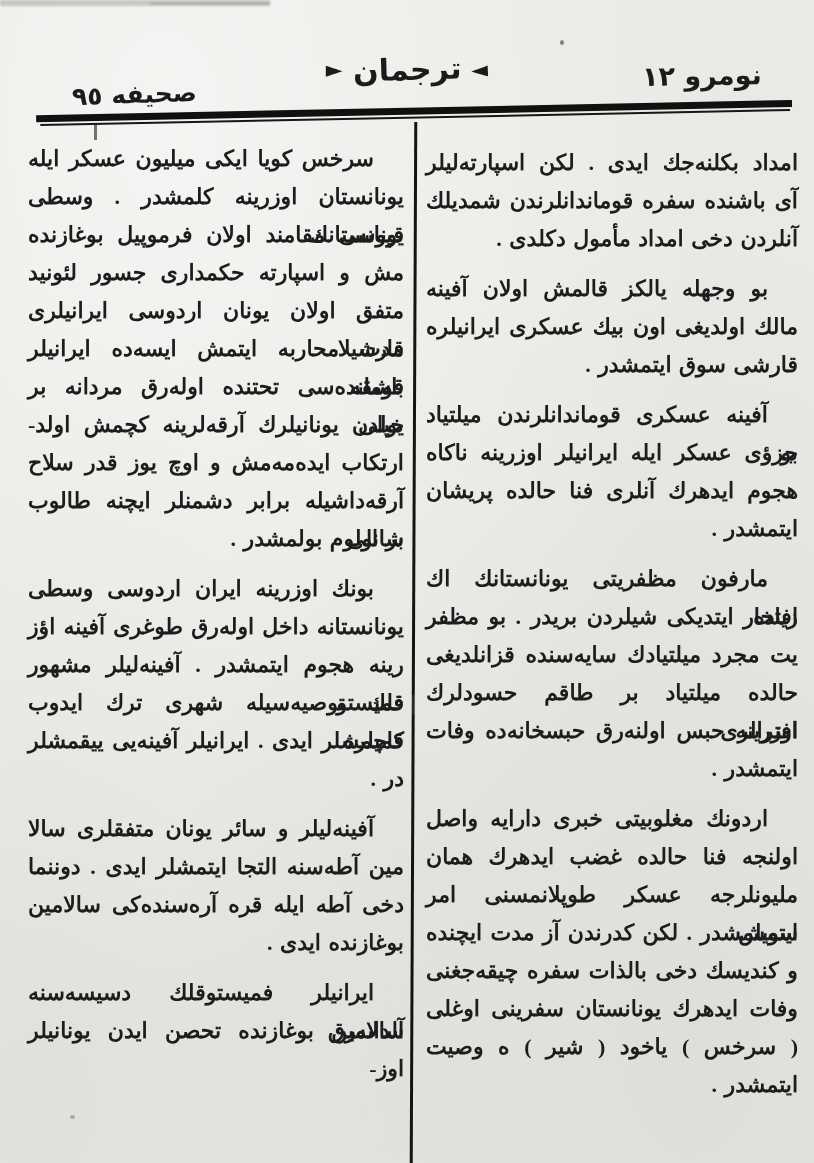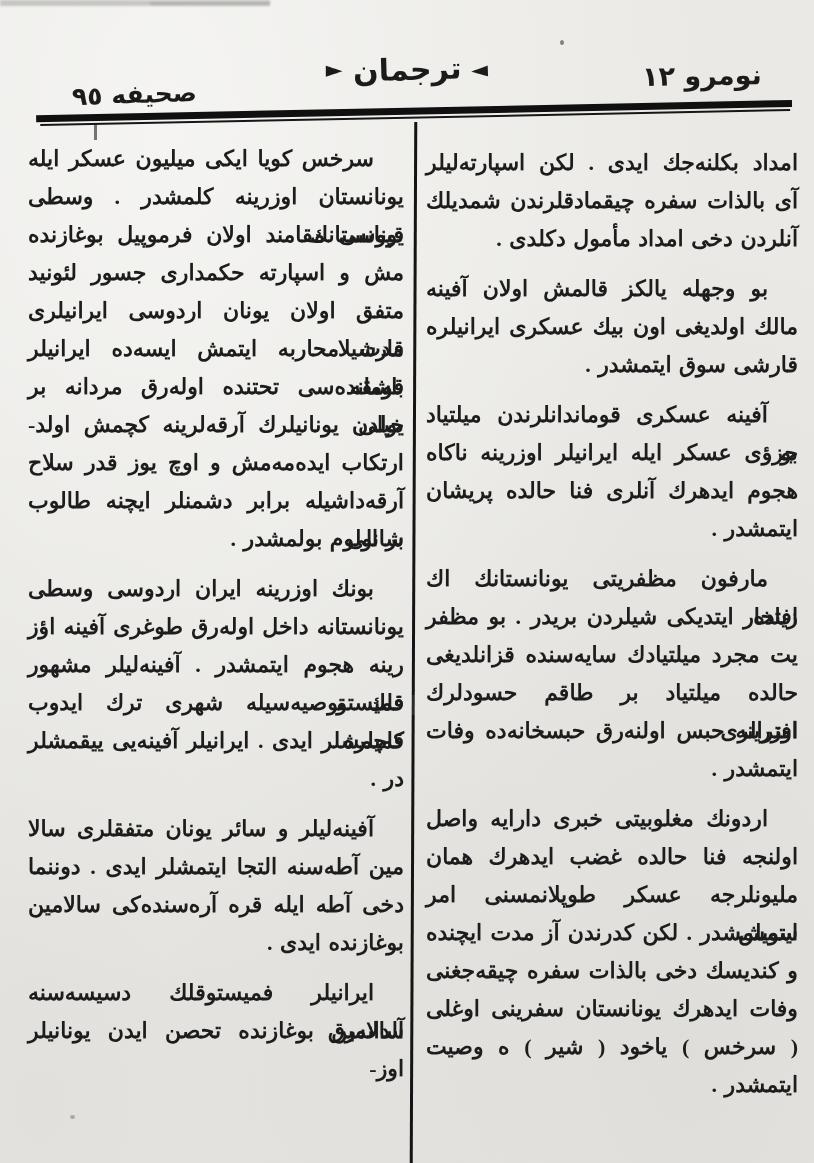--- a/index.html
+++ b/index.html
@@ -96,21 +96,21 @@
   </div>
 
   <div class="page-label">صحيفه ٩٥</div>
 
   <div class="header-rule"></div>
   <div class="column-divider"></div>
 
   <div class="col col-right">
       <div class="para">
         <div class="line">امداد بكلنه‌جك ايدى . لكن اسپارته‌ليلر</div>
-        <div class="line">آى بالذات سفره چيقمادقلرندن شمديلك</div>
+        <div class="line">آى باشنده سفره قوماندانلرندن شمديلك</div>
         <div class="line end">آنلردن دخى امداد مأمول دكلدى .</div>
       </div>
       <div class="para">
         <div class="line indent">بو وجهله يالكز قالمش اولان آفينه</div>
         <div class="line">مالك اولديغى اون بيك عسكرى ايرانيلره</div>
         <div class="line end">قارشى سوق ايتمشدر .</div>
       </div>
       <div class="para">
         <div class="line indent">آفينه عسكرى قوماندانلرندن ميلتياد بو</div>
         <div class="line">جزؤى عسكر ايله ايرانيلر اوزرينه ناكاه</div>

